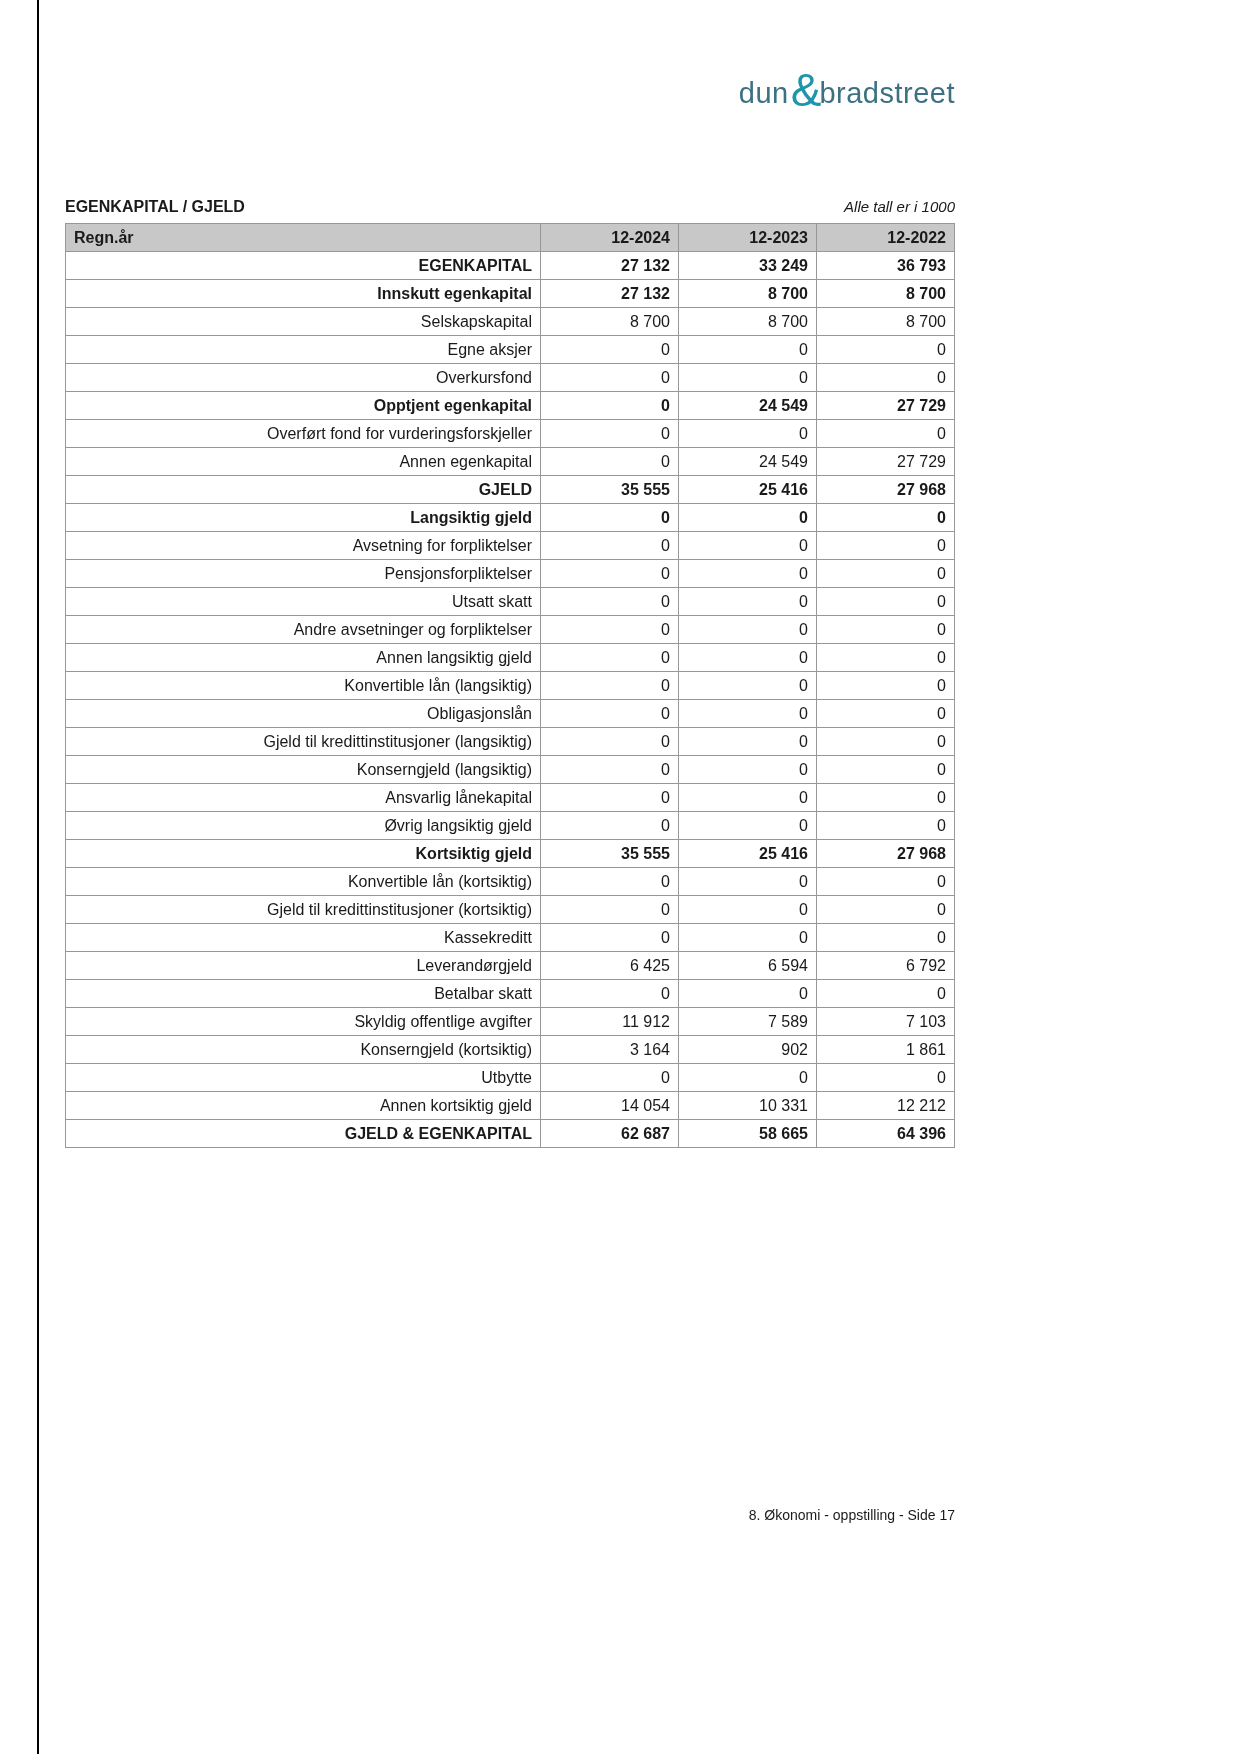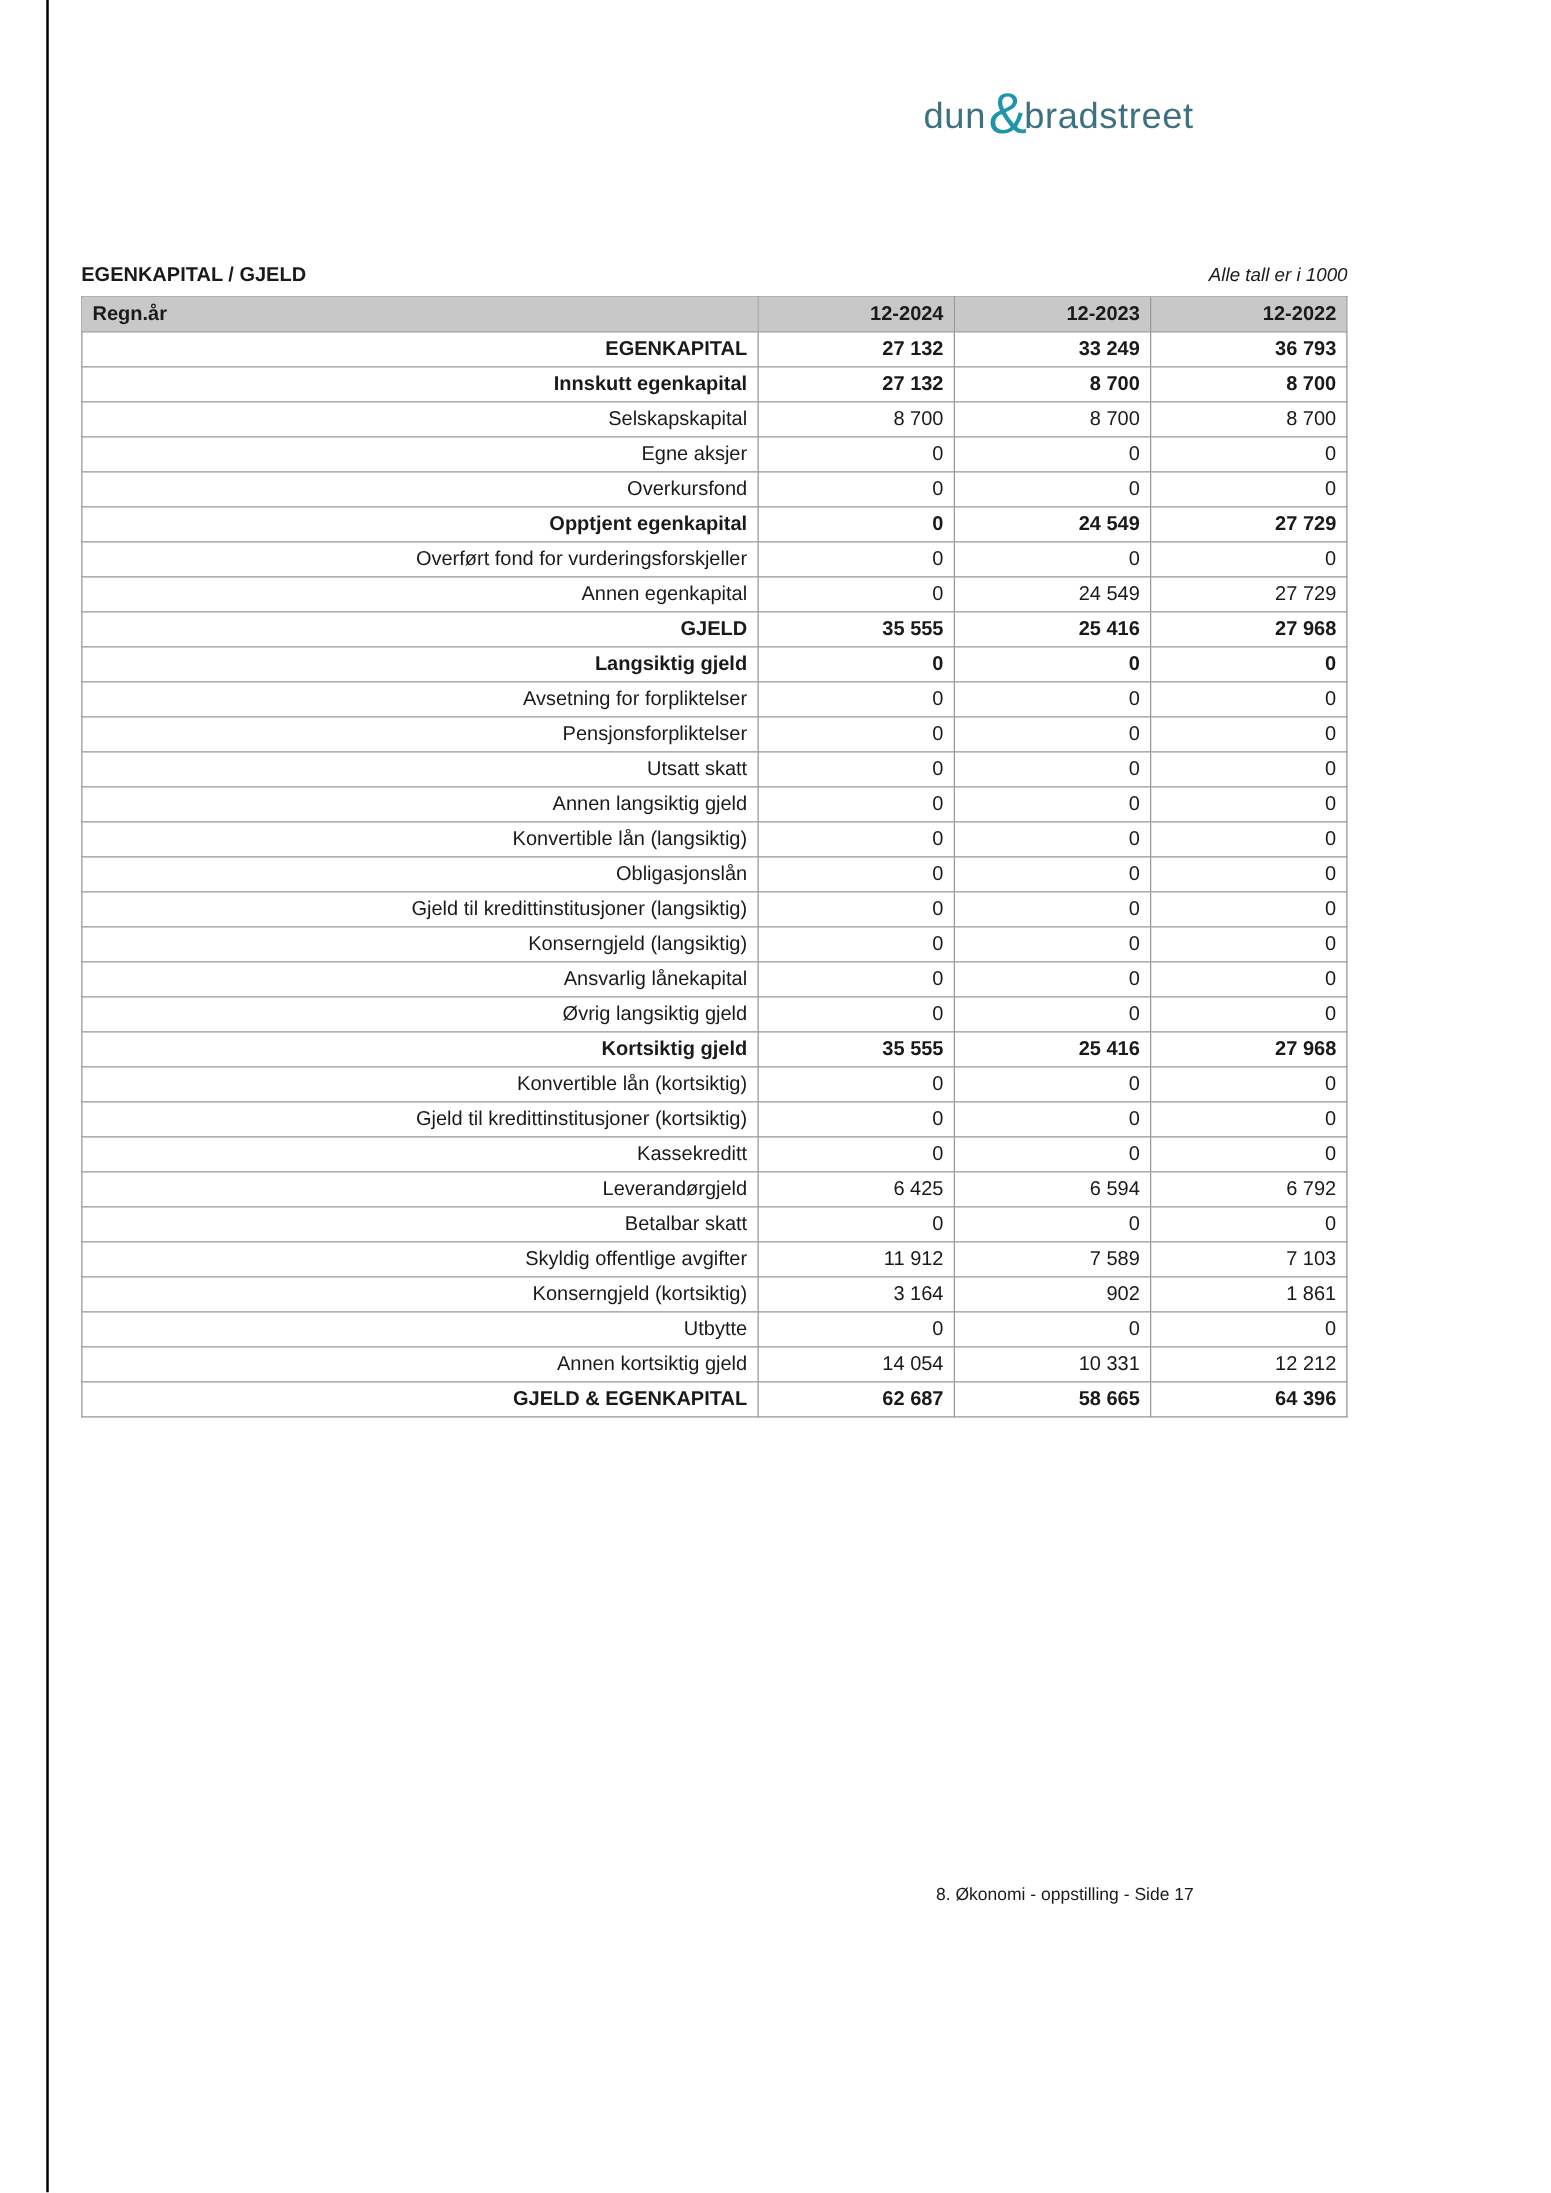--- a/index.html
+++ b/index.html
@@ -42,22 +42,22 @@
     font-weight: 400;
     margin: 0 -2px 0 2px;
     position: relative;
     top: 3px;
   }
 
   
   .content {
     position: absolute;
     left: 65px;
-    top: 212px;
-    width: 1013px;
+    top: 198px;
+    width: 890px;
   }
   .title-bar {
     display: flex;
     justify-content: space-between;
     align-items: baseline;
     margin-bottom: 7px;
   }
   .page-title {
     font-size: 16px;
     font-weight: bold;
@@ -211,20 +211,26 @@
           <td class="num-cell">0</td>
           <td class="num-cell">0</td>
         </tr>
         <tr>
           <td class="label-cell">Utsatt skatt</td>
           <td class="num-cell">0</td>
           <td class="num-cell">0</td>
           <td class="num-cell">0</td>
         </tr>
         <tr>
+          <td class="label-cell">Andre avsetninger og forpliktelser</td>
+          <td class="num-cell">0</td>
+          <td class="num-cell">0</td>
+          <td class="num-cell">0</td>
+        </tr>
+        <tr>
           <td class="label-cell">Annen langsiktig gjeld</td>
           <td class="num-cell">0</td>
           <td class="num-cell">0</td>
           <td class="num-cell">0</td>
         </tr>
         <tr>
           <td class="label-cell">Konvertible lån (langsiktig)</td>
           <td class="num-cell">0</td>
           <td class="num-cell">0</td>
           <td class="num-cell">0</td>

